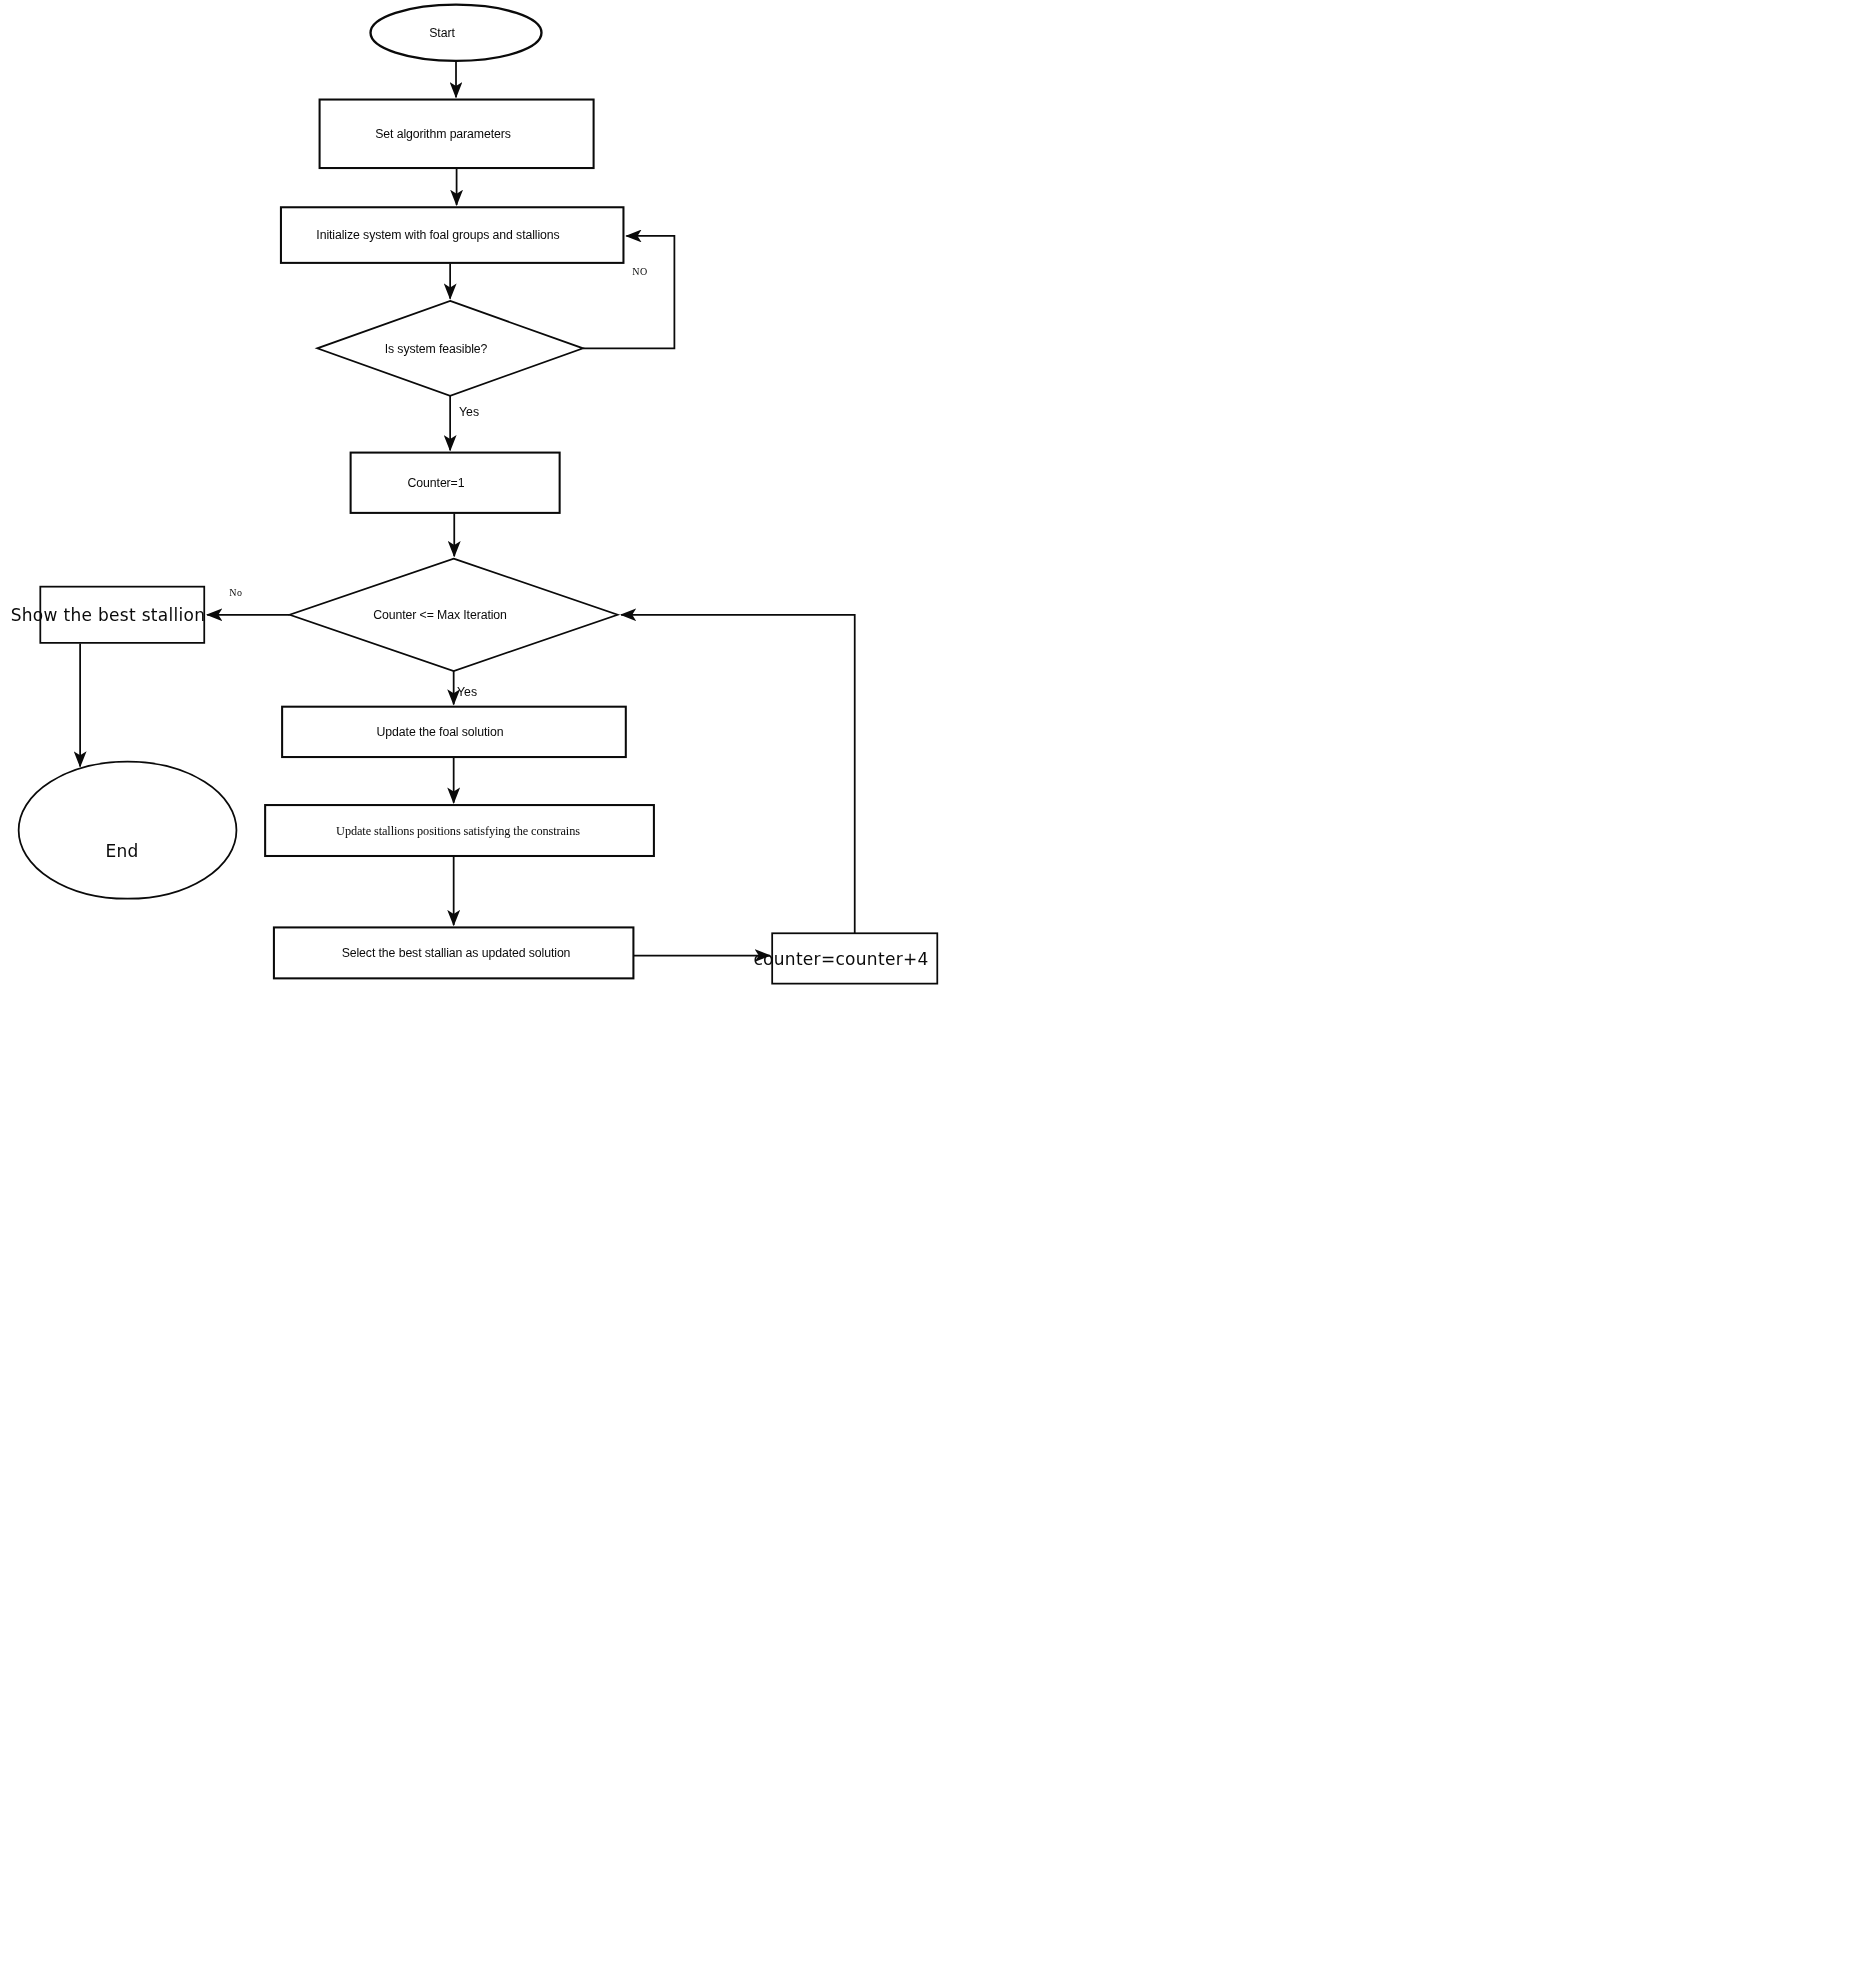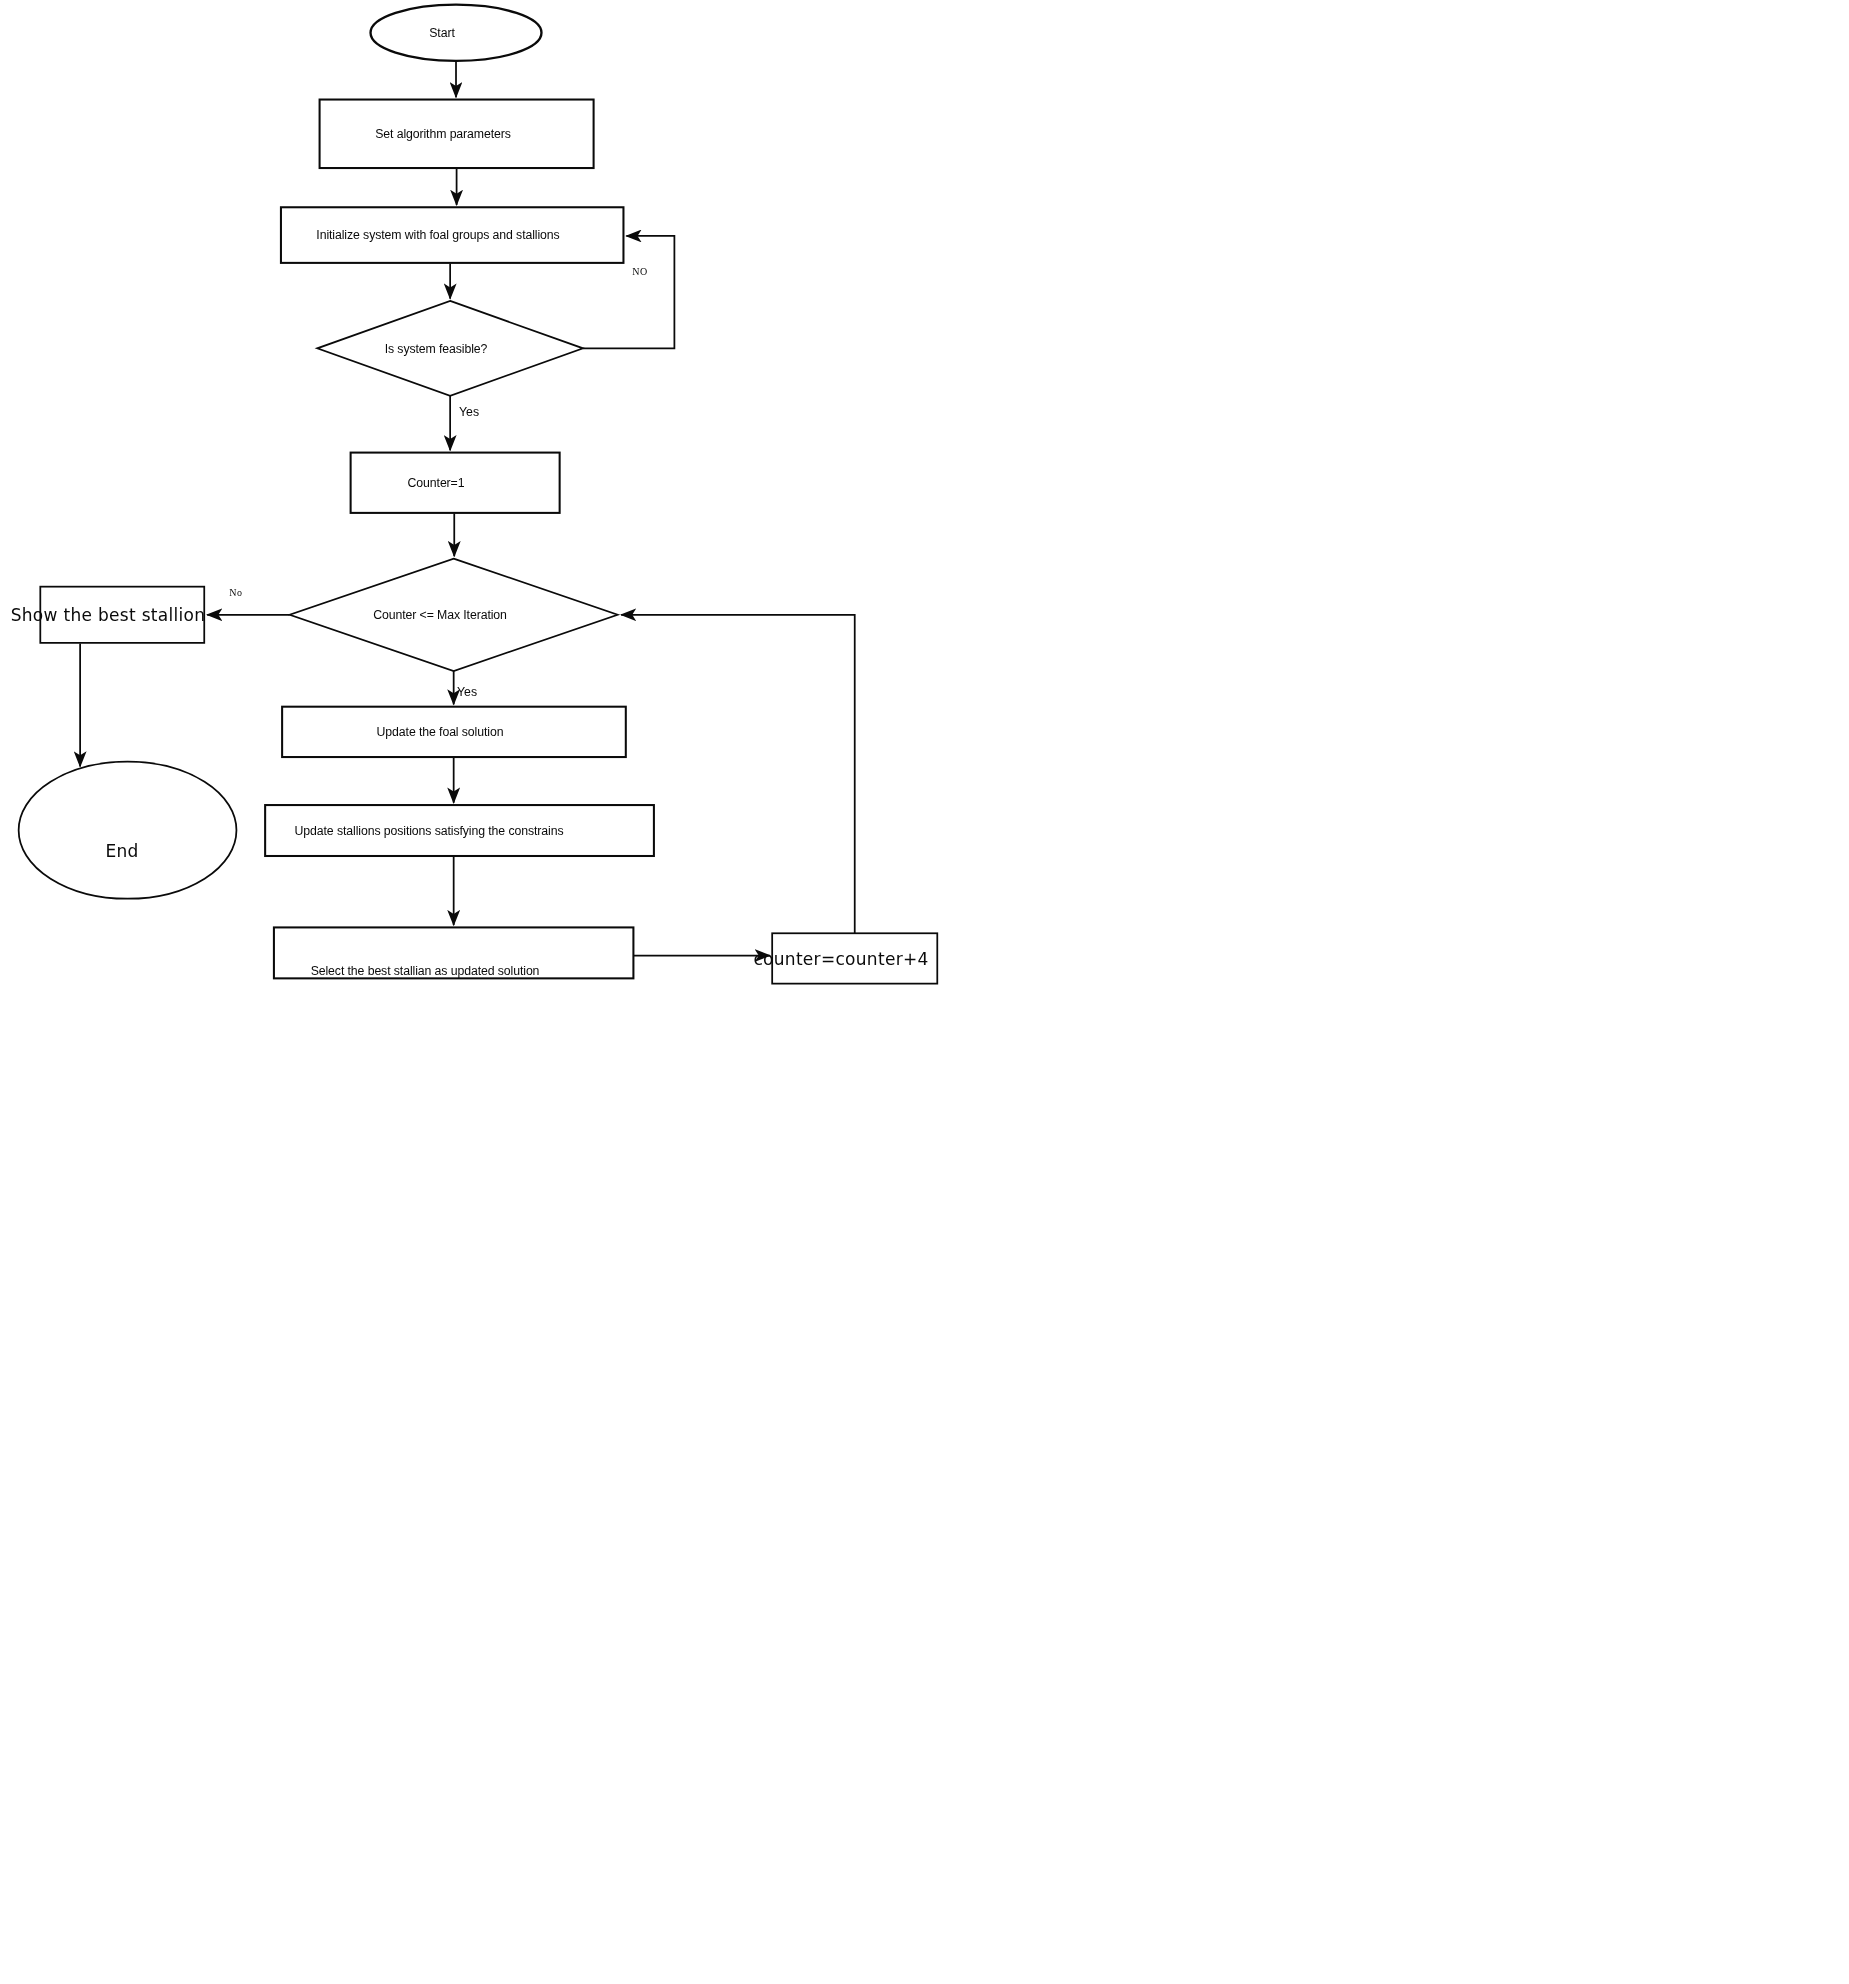--- a/index.html
+++ b/index.html
@@ -104,22 +104,22 @@
 
   <div class="lbl fa" style="left:442px; top:33px;">Start</div>
   <div class="lbl fa" style="left:443px; top:134px;">Set algorithm parameters</div>
   <div class="lbl fa" style="left:438px; top:235px;">Initialize system with foal groups and stallions</div>
   <div class="lbl fa" style="left:436px; top:349px;">Is system feasible?</div>
   <div class="lbl fa" style="left:436px; top:483px;">Counter=1</div>
   <div class="lbl fa" style="left:440px; top:615px;">Counter &lt;= Max Iteration</div>
   <div class="lbl fb" style="left:108px; top:615px;">Show the best stallion</div>
   <div class="lbl fb" style="left:122px; top:831px;margin-top:20px;">End</div>
   <div class="lbl fa" style="left:440px; top:732px;">Update the foal solution</div>
-  <div class="lbl fa" style="left:429px; top:831px;">Update stallions positions satisfying the constrains</div>
-  <div class="lbl fa" style="left:425px; top:953px;margin-top:18px;">Select the best stallian as updated solution</div>
+  <div class="lbl fa" style="left:458px; top:831px;font-family:Liberation Serif, serif;">Update stallions positions satisfying the constrains</div>
+  <div class="lbl fa" style="left:456px; top:953px;">Select the best stallian as updated solution</div>
   <div class="lbl fb" style="left:841px; top:959px;">counter=counter+4</div>
 
   <div class="lbl edge-cap-b" style="left:640px; top:271px;">NO</div>
   <div class="lbl edge-cap-a" style="left:469px; top:412px;">Yes</div>
   <div class="lbl edge-cap-b" style="left:236px; top:592px;">No</div>
   <div class="lbl edge-cap-a" style="left:467px; top:692px;">Yes</div>
 
 </div>
 
 

